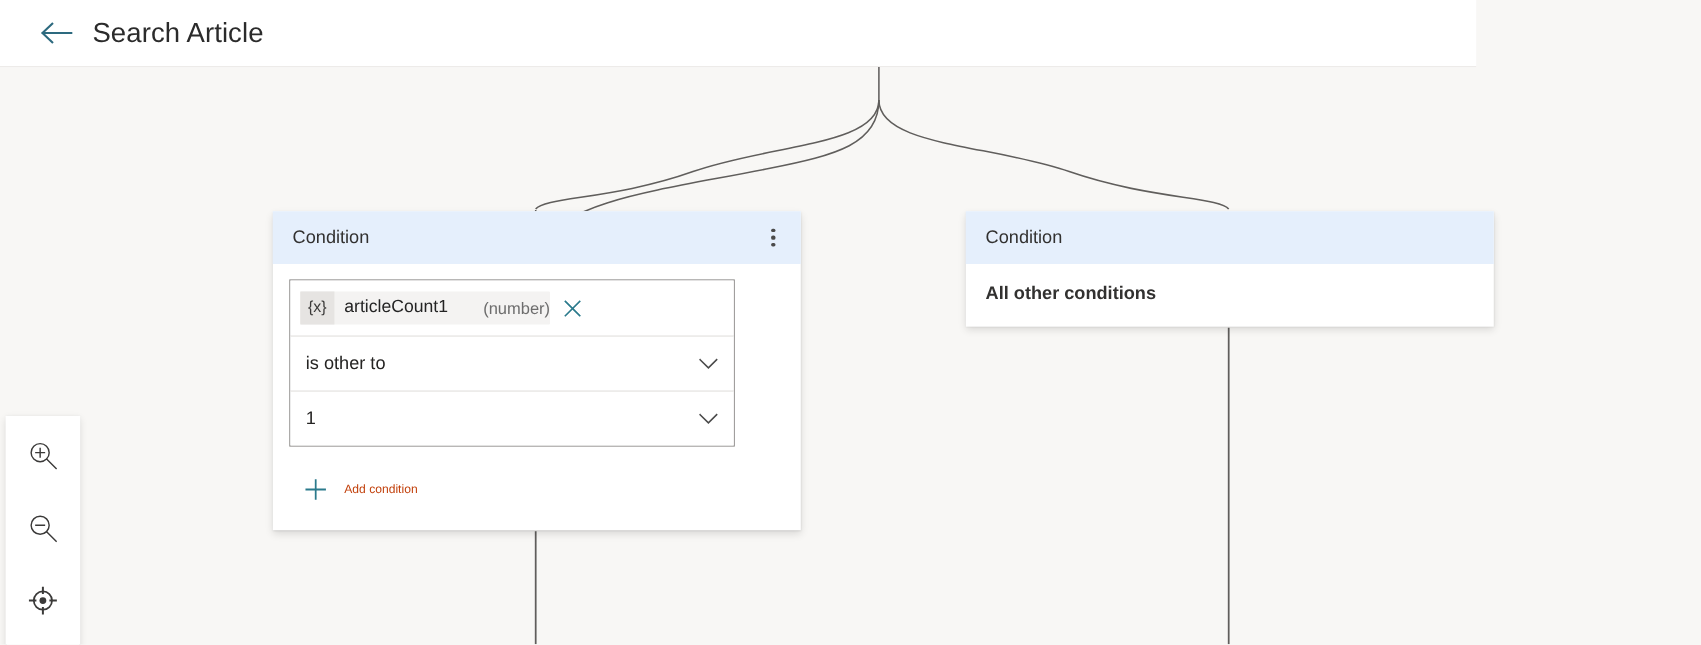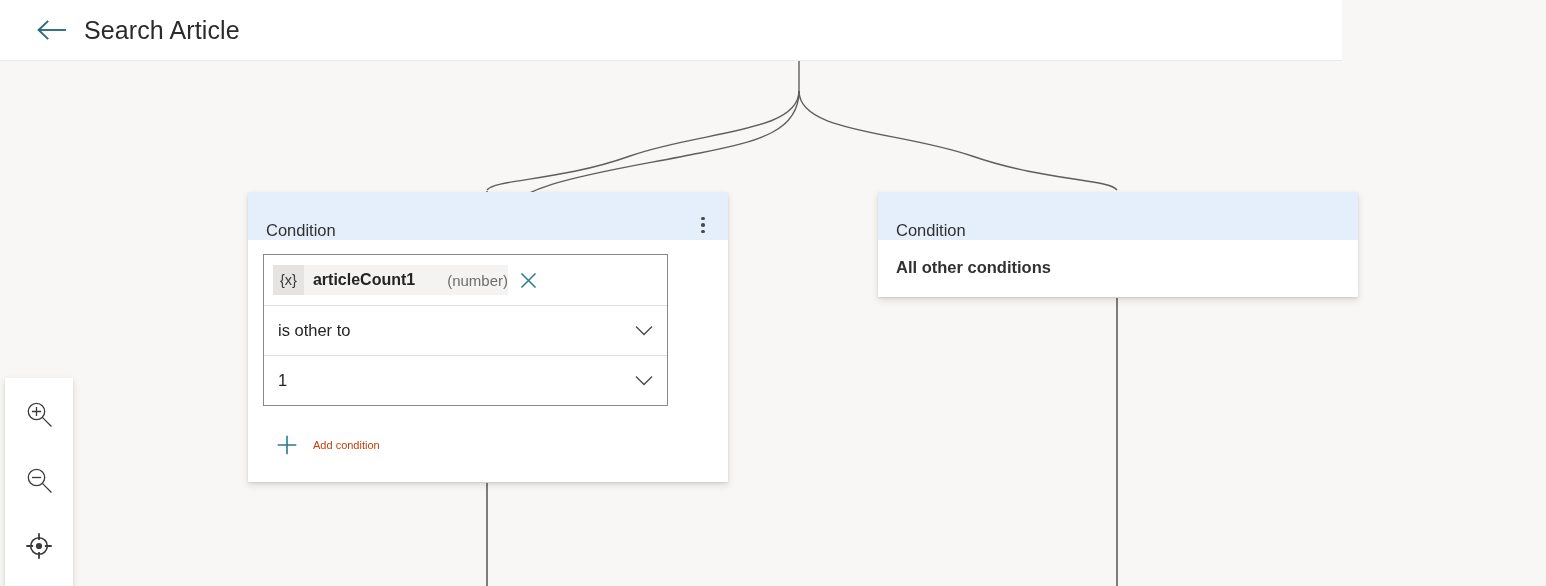--- a/index.html
+++ b/index.html
@@ -79,21 +79,21 @@
   .node {
     position: absolute;
     background: #ffffff;
     box-shadow: 0 0.6px 1.8px rgba(0,0,0,0.10), 0 3.2px 7.2px rgba(0,0,0,0.12);
     box-sizing: border-box;
   }
   .node-header {
     background: #e5effc;
     height: 48px;
     display: flex;
-    align-items: flex-end;
+    align-items: center;
     padding: 0 12px 0 18px;
     box-sizing: border-box;
   }
   .node-header-title {
     font-size: 16.5px;
     color: #323130;
     flex: 1 1 auto;
     white-space: nowrap;
   }
   .more-btn {
@@ -157,21 +157,20 @@
     align-items: center;
     padding: 0 7px;
     box-sizing: border-box;
     white-space: nowrap;
   }
   .token-name {
     font-size: 16px;
     color: #242424;
     padding: 0 0 0 9px;
     white-space: nowrap;
-    font-weight: bold;
   }
   .token-type {
     font-size: 15px;
     color: #6d6d6d;
     padding-left: 7px;
     white-space: nowrap;
     margin-left: 25px;
   }
   .token-remove {
     display: flex;

